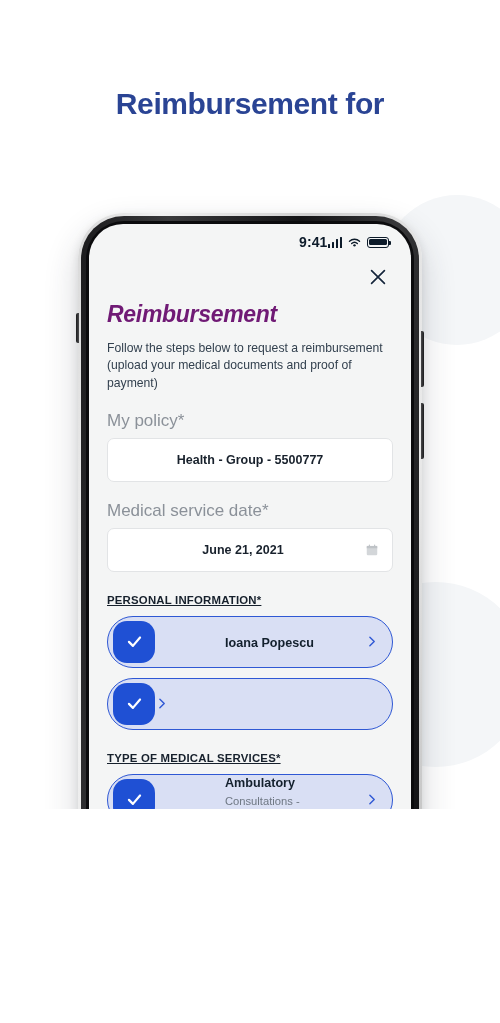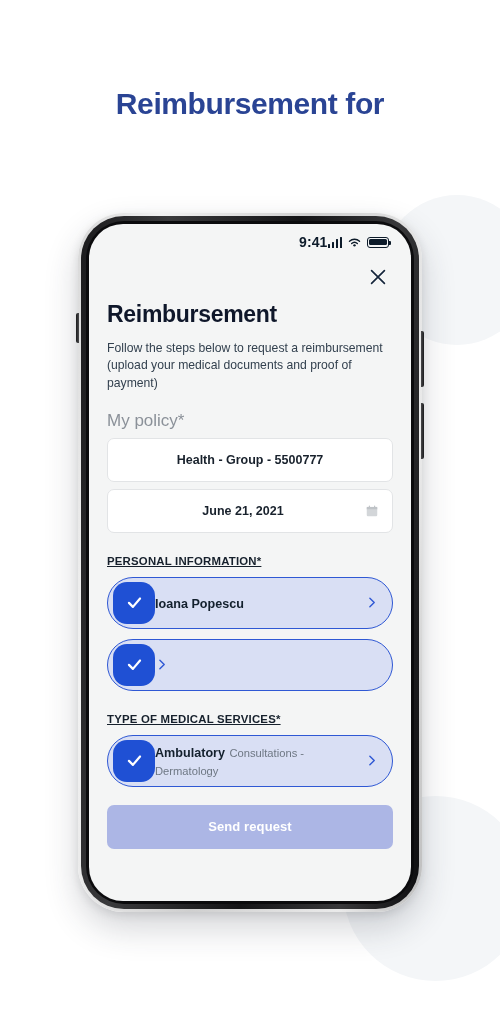--- a/index.html
+++ b/index.html
@@ -8,21 +8,21 @@
     width: 500px;
     height: 1023px;
     background: #ffffff;
     font-family: "Liberation Sans", sans-serif;
     overflow: hidden;
   }
 
   .page {
     position: relative;
     width: 500px;
-    height: 1023px;
+    height: 809px;
     background: #ffffff;
     overflow: hidden;
   }
 
   
   .bg-circle {
     position: absolute;
     border-radius: 50%;
     background: #f4f6f8;
     z-index: 0;
@@ -170,23 +170,24 @@
     padding: 12px 4px 0 0;
   }
   .close-icon {
     width: 22px; height: 22px;
     cursor: pointer;
     color: #15253b;
   }
   .screen-title {
     font-size: 23px;
     font-weight: bold;
-    color: #0f172a;
+    color: #701a75;
     letter-spacing: -0.3px;
     margin-top: 13px;
+    font-style: italic;
   }
   .screen-desc {
     margin-top: 12px;
     font-size: 12.2px;
     line-height: 1.42;
     color: #33414f;
   }
 
   .field-label {
     margin-top: 19px;
@@ -239,22 +240,23 @@
     border-radius: 14px;
     background: #1f50d4;
     display: flex;
     align-items: center;
     justify-content: center;
     flex-shrink: 0;
   }
   .check-badge svg { width: 19px; height: 19px; color: #ffffff; }
   .option-text {
     flex: 1;
-    padding-left: 0;
+    padding-left: 31px;
     min-width: 0;
+    margin-left: 39px;
   }
   .option-title {
     font-size: 12.6px;
     font-weight: bold;
     color: #13202d;
     line-height: 1.25;
   }
   .option-sub {
     font-size: 11.2px;
     color: #6e7783;
@@ -334,20 +336,21 @@
         </div>
 
         <div class="screen-title">Reimbursement</div>
         <div class="screen-desc">Follow the steps below to request a reimbursement (upload your medical documents and proof of payment)</div>
 
         <div class="field-label">My policy*</div>
         <div class="field-box">
           <span class="field-value">Health - Group - 5500777</span>
         </div>
 
+        <div class="field-label">Medical service date*</div>
         <div class="field-box">
           <span class="field-value">June 21, 2021</span>
           <svg class="calendar-icon" viewBox="0 0 24 24">
             <rect x="3" y="5" width="18" height="16" rx="2" fill="currentColor"></rect>
             <rect x="3" y="5" width="18" height="4" fill="#bfc3c7"></rect>
             <rect x="6.5" y="2.5" width="2" height="4" rx="1" fill="#bfc3c7"></rect>
             <rect x="15.5" y="2.5" width="2" height="4" rx="1" fill="#bfc3c7"></rect>
           </svg>
         </div>
 

